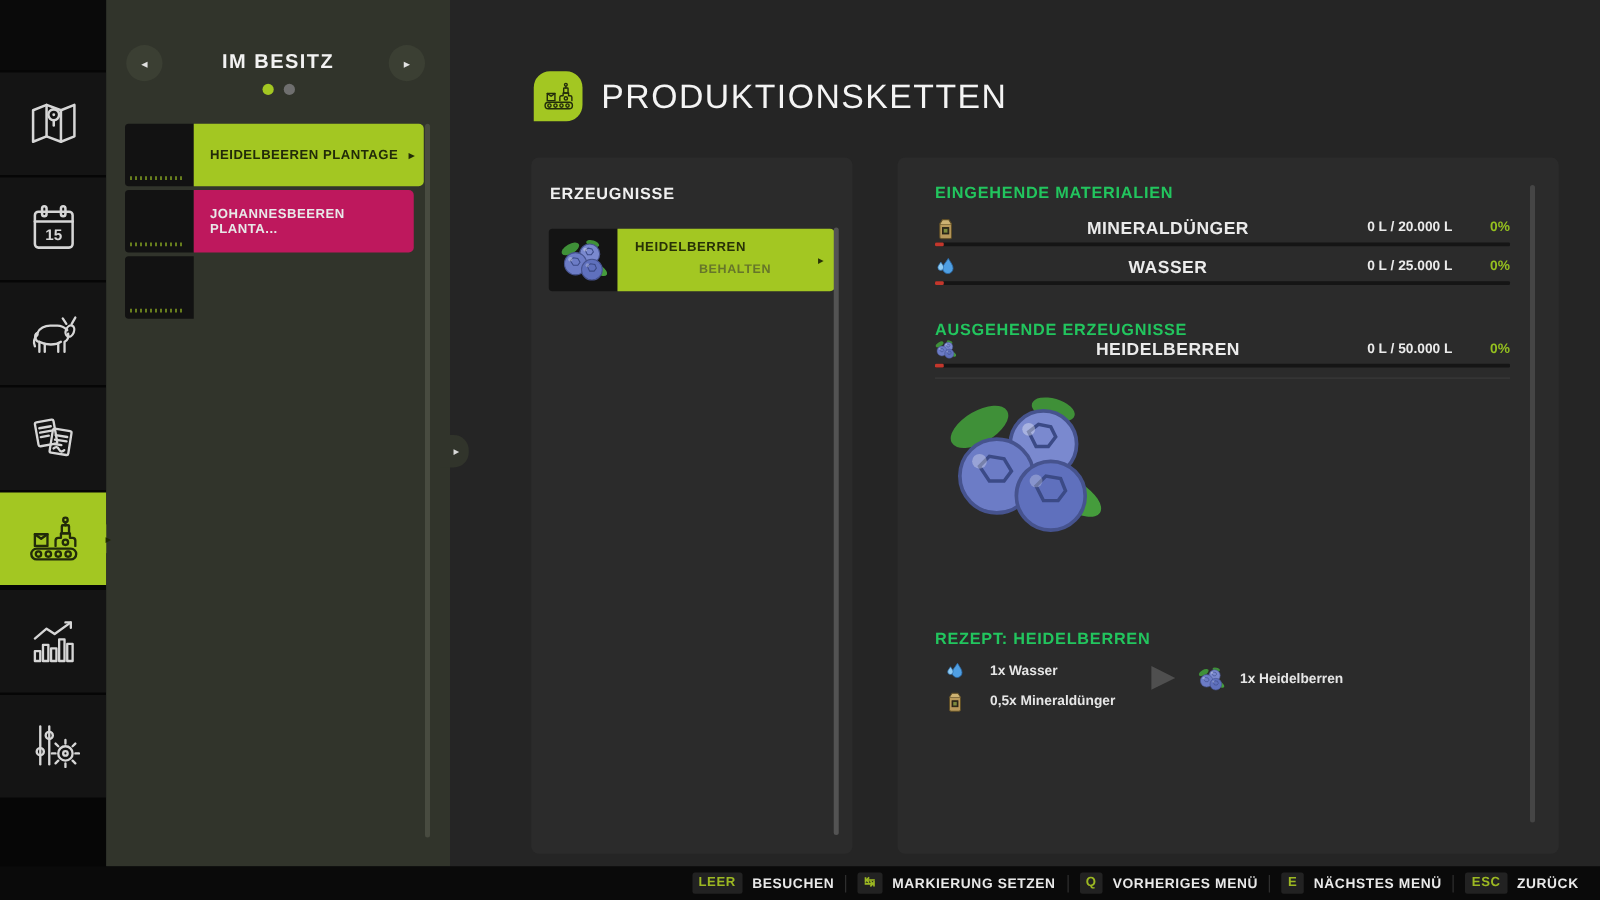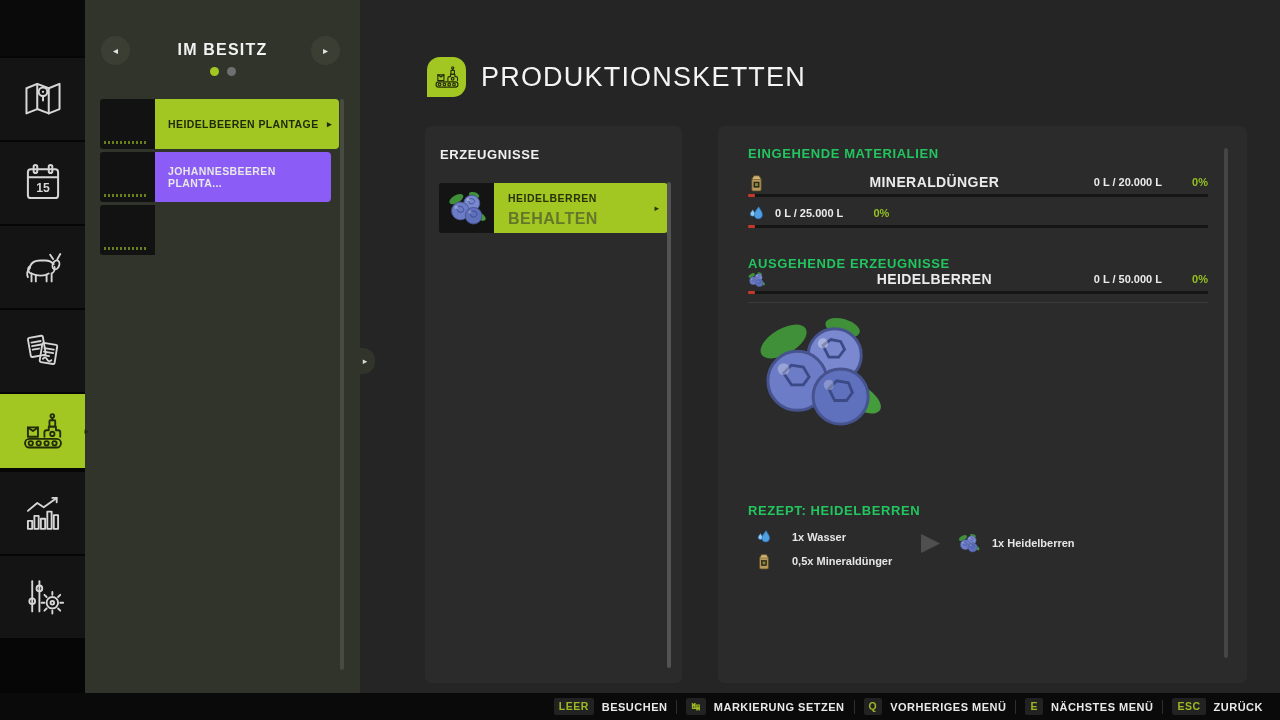--- a/index.html
+++ b/index.html
@@ -34,21 +34,21 @@
   .dot{width:9px;height:9px;border-radius:50%;background:#6f6f6f;}
   .dot.on{background:var(--accent);}
   .own-list{position:absolute;top:99px;left:15px;}
   .own-item{width:231px;height:50px;margin-bottom:3px;display:flex;cursor:pointer;}
   .own-item.sel{width:239px;}
   .own-thumb{width:55px;background:#121212;border-radius:3px 0 0 3px;
         position:relative;overflow:hidden;flex:none;}
   .own-thumb::after{content:"";position:absolute;left:4px;bottom:5px;width:42px;height:3px;
         background:repeating-linear-gradient(90deg,#7d9a20 0 2px,transparent 2px 4px);
         opacity:.8;}
-  .own-label{flex:1;background:#8b5cf6;border-radius:0 4px 4px 0;display:flex;
+  .own-label{flex:1;background:#be185d;border-radius:0 4px 4px 0;display:flex;
         align-items:center;padding:0 16px 0 13px;font-size:10.5px;font-weight:bold;
         letter-spacing:.4px;color:#e8e8e8;position:relative;}
   .own-item.sel .own-label{background:var(--accent);color:#222b08;}
   .sel-arrow{position:absolute;right:7px;top:50%;transform:translateY(-50%);font-size:9px;}
   .own-scroll{position:absolute;right:16px;top:99px;bottom:23px;width:4px;
         background:#484b40;border-radius:2px;}
   .bump{position:absolute;left:352px;top:348px;width:20px;height:26px;z-index:3;
         background:#31342b;border-radius:0 12px 12px 0;display:flex;align-items:center;
         justify-content:center;color:#d9d9d9;font-size:9px;padding-left:3px;cursor:pointer;}
 
@@ -68,21 +68,21 @@
   .sb-left{right:11px;top:56px;bottom:15px;}
   .sb-right{right:19px;top:22px;bottom:25px;background:#454545;}
 
   .ptitle{padding:21px 15px 0;font-size:13px;font-weight:bold;letter-spacing:.6px;color:#f0f0f0;}
   .prod-item{margin:21px 14px 0;height:50px;display:flex;position:relative;cursor:pointer;}
   .pthumb{width:55px;background:#141414;border-radius:3px 0 0 3px;flex:none;
         display:flex;align-items:center;justify-content:center;}
   .pthumb svg{width:38px;height:36px;}
   .plabel{flex:1;background:var(--accent);border-radius:0 4px 4px 0;padding:9px 0 0 14px;}
   .l1{font-size:10.5px;font-weight:bold;letter-spacing:.5px;color:#283207;margin-bottom:6px;}
-  .l2{font-size:16px;font-weight:bold;letter-spacing:.5px;color:#66762a;}
+  .l2{font-size:10px;font-weight:bold;letter-spacing:.5px;color:#66762a;text-align:center;}
   .parr{position:absolute;right:9px;top:50%;transform:translateY(-50%);
         color:#283207;font-size:9px;}
 
   
   .sec-title{font-size:13px;font-weight:bold;letter-spacing:.6px;color:#22c55e;}
   .abs{position:absolute;}
   .matlist{left:30px;right:39px;}
   .mat-row{display:flex;align-items:center;height:24px;}
   .mat-icon{width:17px;height:19px;margin:0 10px 0 0;flex:none;}
   .mat-name{flex:1;font-size:14px;font-weight:bold;letter-spacing:.4px;color:#ebebeb;text-align:center;}
@@ -335,20 +335,21 @@
         <span class="mat-amount">0 L / 20.000 L</span>
         <span class="mat-pct">0%</span>
       </div>
       <div class="bar">
           <i></i>
         </div>
       <div class="mat-row">
         <svg class="mat-icon" viewBox="0 0 20 22">
             <use href="#i-drops"></use>
           </svg>
+        <span class="mat-name">WASSER</span>
         <span class="mat-amount">0 L / 25.000 L</span>
         <span class="mat-pct">0%</span>
       </div>
       <div class="bar">
           <i></i>
         </div>
     </div>
 
     <div class="sec-title abs" style="left:30px;top:130px">AUSGEHENDE ERZEUGNISSE</div>
 

